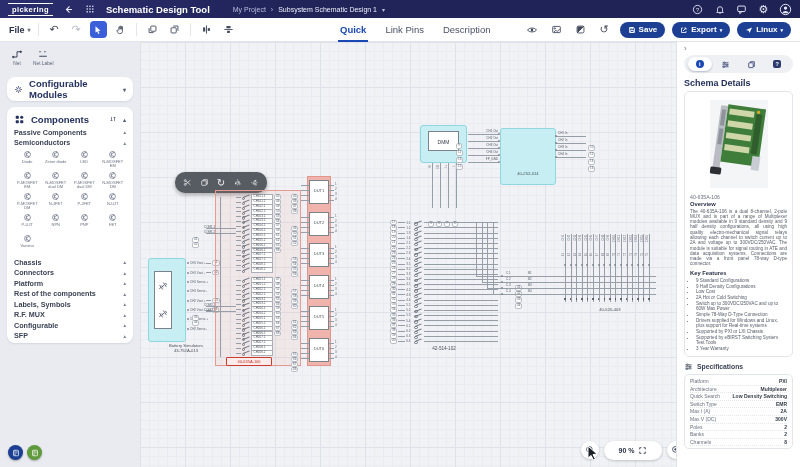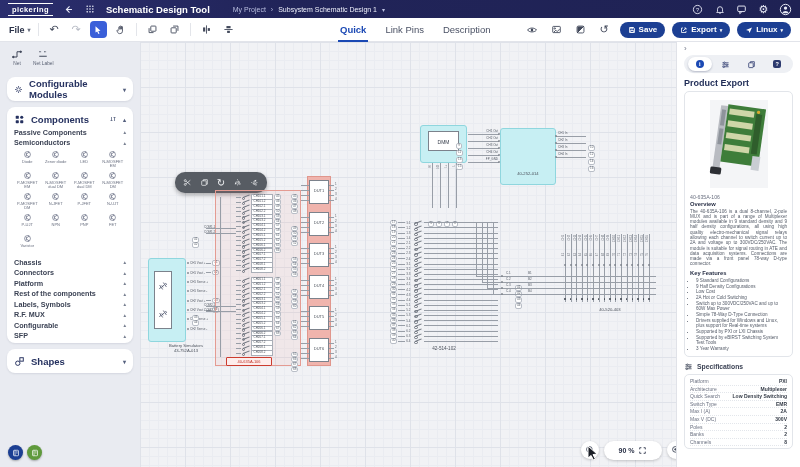--- a/index.html
+++ b/index.html
@@ -503,31 +503,20 @@
             <span style="font-size:5px;color:#777f90">▴</span>
           </div>
           <div class="secrow">
             <span>SFP</span>
             <span class="sp"></span>
             <span style="font-size:5px;color:#777f90">▴</span>
           </div>
         </div>
   </div>
 
-  <div class="card">
-    <div class="cardrow">
-      <svg width="11" height="11" viewBox="0 0 16 16" fill="none" stroke="#25315f" stroke-width="1.4">
-            <circle cx="5.5" cy="10.5" r="3.2"></circle>
-            <rect x="8.5" y="2.5" width="5" height="5"></rect>
-          </svg>
-      <span>Shapes</span>
-      <span class="sp"></span>
-      <span style="font-size:6px;color:#55607e">▾</span>
-    </div>
-  </div>
 
   <div class="fabs">
     <span class="fab" style="background:#1c3f93">
           <svg width="8" height="8" viewBox="0 0 16 16" fill="none" stroke="currentColor" stroke-width="1.4">
             <rect x="3" y="2.5" width="10" height="11" rx="1.5"></rect>
             <path d="M6 2.5v11M8.5 5.5H11M8.5 8H11"></path>
           </svg>
         </span>
     <span class="fab" style="background:#5f9a3c">
           <svg width="8" height="8" viewBox="0 0 16 16" fill="none" stroke="currentColor" stroke-width="1.4">
@@ -1338,21 +1327,21 @@
     <span class="rtab">
           <svg width="9" height="9" viewBox="0 0 16 16" fill="none" stroke="#2c3a6e" stroke-width="1.4">
             <rect x="3" y="5" width="8" height="8.5" rx="1"></rect>
             <path d="M6 5V3h7v8.5h-2" fill="none"></path>
           </svg>
         </span>
     <span class="rtab">
           <span class="helpsq">?</span>
         </span>
   </div>
-  <div class="rptitle">Product Export</div>
+  <div class="rptitle">Schema Details</div>
 
   <div class="pcard">
     <div class="imgwrap">
       <svg width="62" height="92" viewBox="0 0 62 92">
         <rect x="2" y="2" width="58" height="88" fill="#f4f5f7"></rect>
         <g transform="rotate(8 31 46)">
           <rect x="8" y="10" width="7" height="66" fill="#b9bcc2"></rect>
           <rect x="9.5" y="14" width="4" height="16" fill="#8e939b"></rect>
           <rect x="9.5" y="33" width="4" height="16" fill="#8e939b"></rect>
           <rect x="6" y="72" width="11" height="7" rx="1.5" fill="#2c2f34"></rect>

